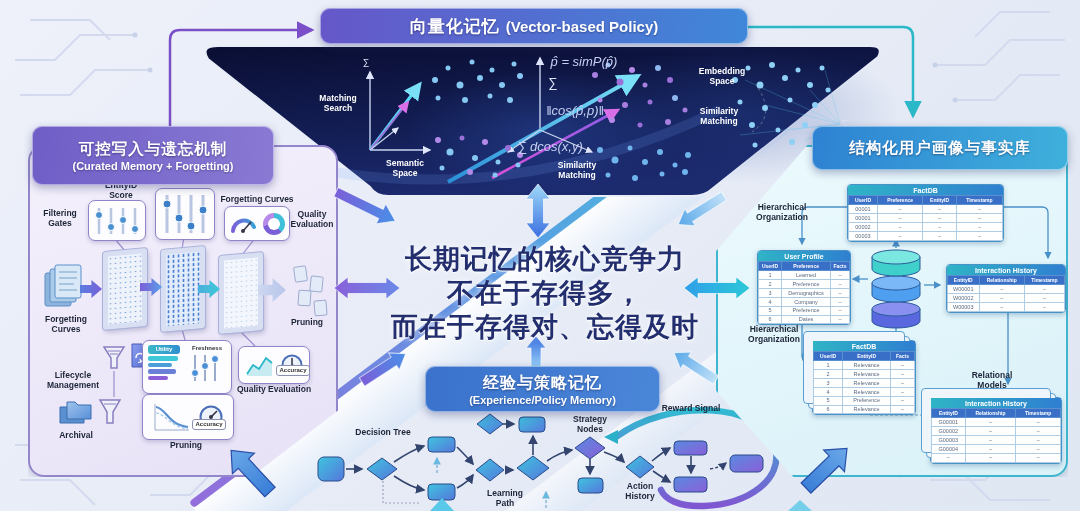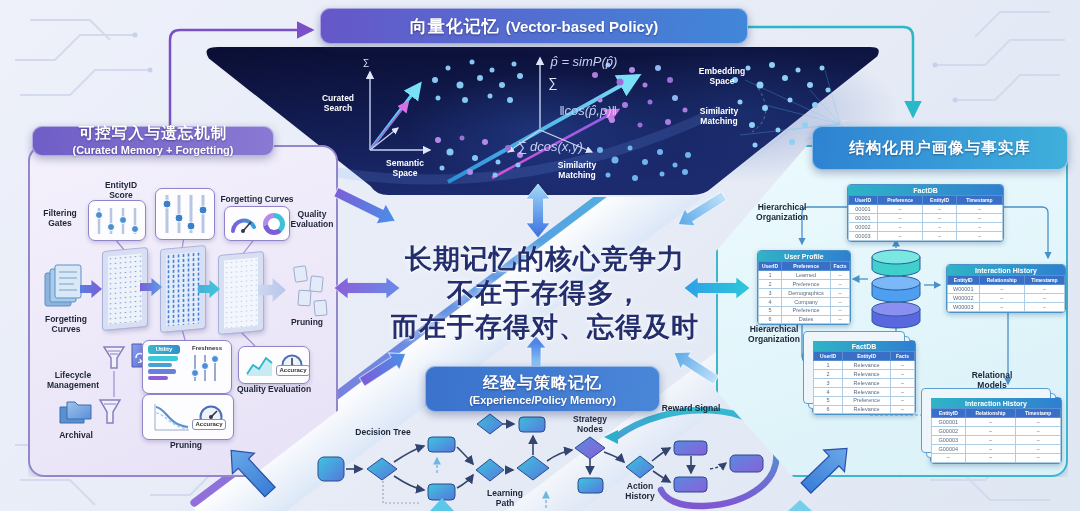--- a/index.html
+++ b/index.html
@@ -305,27 +305,27 @@
       <circle cx="648" cy="50" r="2.5"></circle>
         <circle cx="572" cy="85" r="3"></circle>
         <circle cx="598" cy="90" r="2.5"></circle>
       <circle cx="625" cy="85" r="3"></circle>
         <circle cx="645" cy="95" r="2.5"></circle>
         <circle cx="575" cy="105" r="2.5"></circle>
         <circle cx="612" cy="102" r="3"></circle>
     </g>
   </svg>
 
-  <div class="lbl" style="left:312px;top:93px;width:52px;color:#fff;">Curated Search</div>
+  <div class="lbl" style="left:312px;top:93px;width:52px;color:#fff;">Matching Search</div>
   <div class="lbl" style="left:377px;top:158px;width:56px;color:#fff;">Semantic Space</div>
   <div class="lbl" style="left:690px;top:66px;width:64px;color:#fff;">Embedding Space</div>
   <div class="lbl" style="left:686px;top:106px;width:66px;color:#fff;">Similarity Matching</div>
   <div class="lbl" style="left:544px;top:160px;width:66px;color:#fff;">Similarity Matching</div>
   <div class="formula" style="left:538px;top:55px;width:92px;">p̂ = simP(p̂)</div>
-  <div class="formula" style="left:552px;top:104px;width:72px;">‖cos(p̂,p)‖</div>
+  <div class="formula" style="left:539px;top:104px;width:72px;">‖cos(p̂,p)‖</div>
   <div class="formula" style="left:516px;top:140px;width:68px;">∑ dcos(x,y)</div>
   <div class="formula" style="left:543px;top:76px;width:20px;font-size:13px;font-style:normal;color:#dde4f8;">∑</div>
   <div class="formula" style="left:358px;top:58px;width:16px;font-size:9px;font-style:normal;color:#dde4f8;">∑</div>
   <div class="formula" style="left:836px;top:118px;width:18px;font-size:11px;font-style:normal;color:#dde4f8;">∑</div>
 
   <div class="panel" id="left-panel">
 
     <svg class="abs novg" width="306" height="325" style="left:0;top:0;">
       <g stroke="#8a7ac8" stroke-width="1.2" fill="none" opacity=".8">
         <path d="M 85,92 L 95,104"></path>
@@ -782,21 +782,21 @@
       <path transform="translate(806,488) rotate(-44)" fill="url(#gBig)" d="M0,-7 H39 V-15 L57,0 L39,15 V7 H0 Z"></path>
     </g>
   </svg>
 
   <div class="hdr" style="left:320px;top:8px;width:428px;height:36px;background:linear-gradient(95deg,#6657c8,#3f87d9);">
     <div style="display:flex;justify-content:center;align-items:baseline;gap:6px;">
       <span class="zh" style="font-size:17px;">向量化记忆</span>
       <span class="en" style="font-size:15px;">(Vector-based Policy)</span>
     </div>
   </div>
-  <div class="hdr" style="left:32px;top:126px;width:242px;height:30px;background:linear-gradient(95deg,#6f5ec6,#8a7ad4);justify-content:flex-end;">
+  <div class="hdr" style="left:32px;top:126px;width:242px;height:59px;background:linear-gradient(95deg,#6f5ec6,#8a7ad4);">
     <div class="zh" style="font-size:15.5px;">可控写入与遗忘机制</div>
     <div class="en" style="font-size:11px;">(Curated Memory + Forgetting)</div>
   </div>
   <div class="hdr" style="left:812px;top:126px;width:256px;height:44px;background:linear-gradient(95deg,#2e82d2,#3fb0dc);">
     <div class="zh" style="font-size:15.5px;">结构化用户画像与事实库</div>
   </div>
   <div class="hdr" style="left:425px;top:366px;width:235px;height:46px;background:linear-gradient(95deg,#3a72cc,#4a86d8);">
     <div class="zh" style="font-size:16px;">经验与策略记忆</div>
     <div class="en" style="font-size:11px;">(Experience/Policy Memory)</div>
   </div>

